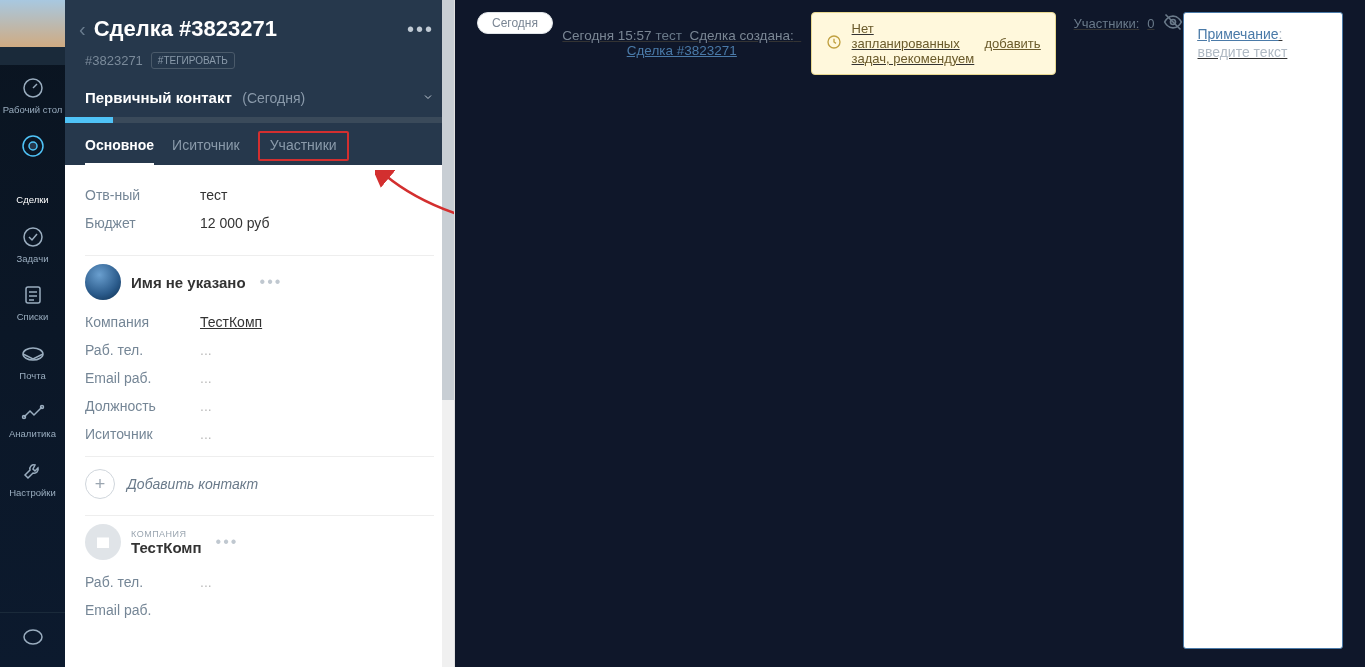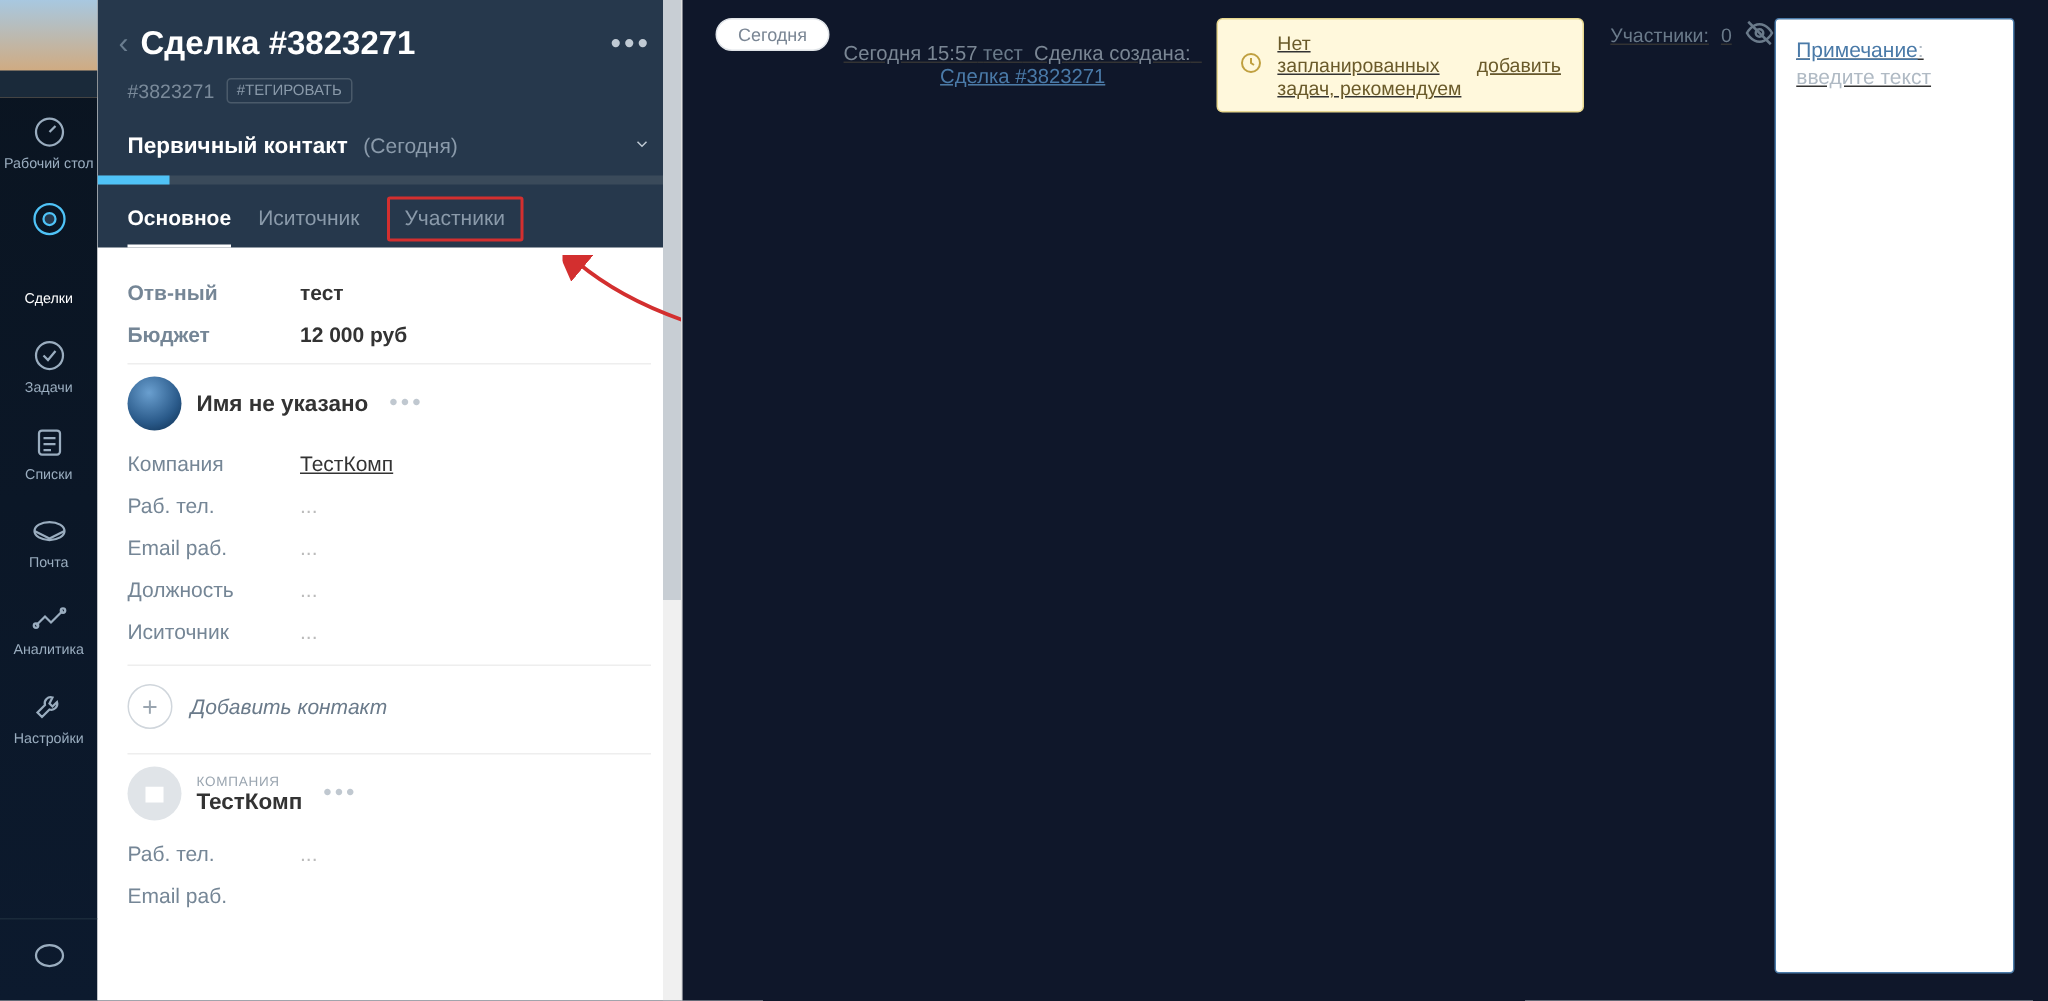--- a/index.html
+++ b/index.html
@@ -35,21 +35,21 @@
   .stage-chevron { color:#c0cad4; }
   .stage-bar { height: 6px; background: #3a4a5a; margin: 10px -20px 0 -20px; position: relative; }
   .stage-bar::before { content:""; position:absolute; left:0; top:0; bottom:0; width:48px; background:#4fc3f7; }
   .tabs { display:flex; gap:18px; margin-top:14px; }
   .tab { font-size: 14px; color: #8a9aaa; padding-bottom: 12px; cursor:pointer; position:relative; }
   .tab.active { color: #fff; font-weight:600; }
   .tab.active::after { content:""; position:absolute; left:0; right:0; bottom:0; height:2px; background:#fff; }
   .tab.highlighted { border: 2.5px solid #d32f2f; padding: 4px 10px 4px 10px; margin-top:-6px; margin-bottom:4px; border-radius:2px;}
   
   .detail-body { flex:1; overflow-y:auto; padding: 16px 20px 20px; }
-  .fields { margin-bottom: 5px; font-weight: bold; }
+  .fields { margin-bottom: 18px; }
   .field-row { display:flex; padding: 6px 0; font-size: 14px; }
   .field-label { width: 115px; color: #758696; }
   .field-value { color: #333; }
   .field-value.link { text-decoration: underline; }
   .field-value.empty { color:#bbb; }
   
   .contact-card { border-top:1px solid #eee; padding-top:8px; margin-top:4px;}
   .contact-head { display:flex; align-items:center; gap:10px; margin-bottom:8px;}
   .avatar { width:36px; height:36px; border-radius:50%; }
   .avatar.photo { background: radial-gradient(circle at 40% 30%, #6a9fcf 0%, #2a5a8a 60%, #0a2a4a 100%);}

